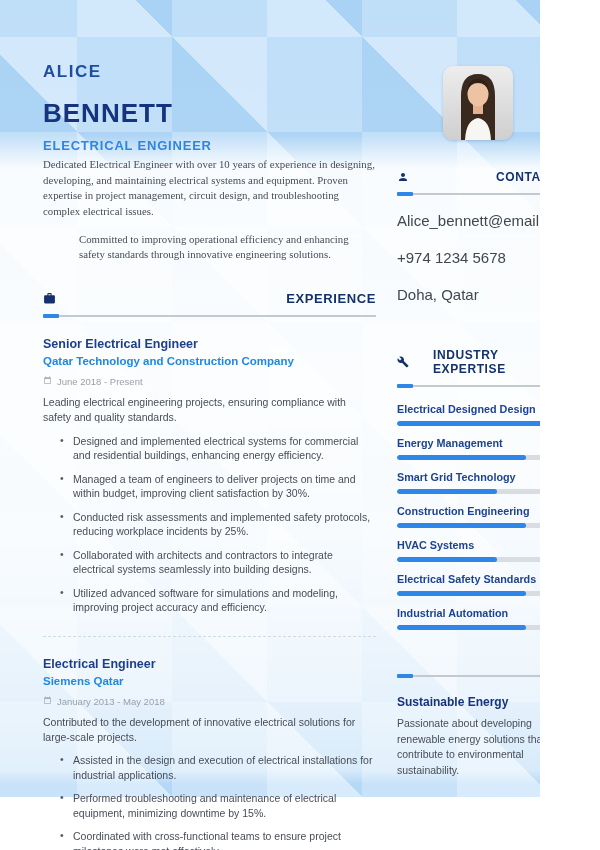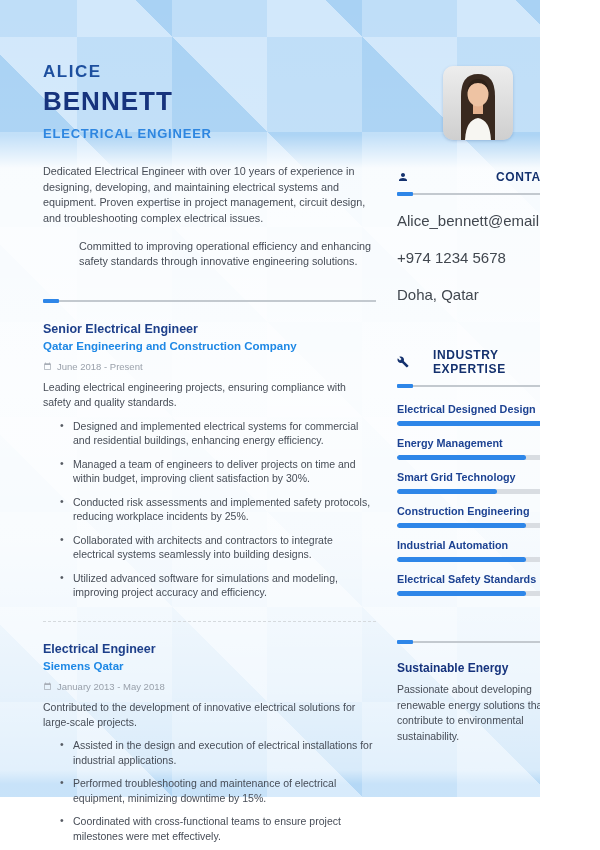--- a/index.html
+++ b/index.html
@@ -27,44 +27,44 @@
         rgba(255,255,255,0.14) 797px),
       linear-gradient(45deg,#a9d2f4 25%,transparent 25%,transparent 75%,#a9d2f4 75%),
       linear-gradient(45deg,#d2e8fb 25%,transparent 25%,transparent 75%,#d2e8fb 75%);
     background-size:100% 100%,190px 190px,190px 190px;
     background-position:0 0,-18px -58px,77px 37px;
   }
 
   
   .name-block{position:absolute;left:43px;top:62px;}
   .first-name{font-size:17px;font-weight:600;letter-spacing:1.5px;color:#1d4f9e;}
-  .last-name{font-size:26px;font-weight:800;letter-spacing:1px;color:#16337d;margin-top:4px;}
+  .last-name{font-size:26px;font-weight:800;letter-spacing:1px;color:#16337d;margin-top:16px;}
   .role{font-size:13px;font-weight:700;letter-spacing:0.8px;color:#2e86e0;margin-top:9px;}
 
   .photo{position:absolute;left:443px;top:66px;width:70px;height:74px;border-radius:10px;overflow:hidden;box-shadow:0 1px 3px rgba(40,80,140,0.25);}
   .photo svg{display:block;width:70px;height:74px;}
 
-  .summary{position:absolute;left:43px;top:164px;width:334px;font-size:10.8px;line-height:1.45;color:var(--text);}
+  .summary{position:absolute;left:43px;top:157px;width:334px;font-size:10.8px;line-height:1.45;color:var(--text);font-family:Liberation Serif, serif;}
   .summary p + p{margin-top:12px;margin-left:36px;}
 
   
   .sec-head{display:flex;align-items:center;gap:24px;justify-content:space-between;}
   .sec-head svg{width:13px;height:13px;fill:var(--navy);flex:0 0 auto;}
   .sec-head h2{font-size:13px;font-weight:800;letter-spacing:0.6px;color:var(--navy);}
   .divider{position:relative;height:4px;margin-top:8px;}
   .divider::after{content:"";position:absolute;left:0;right:0;top:1px;height:2px;background:#c3c9cf;}
   .divider::before{content:"";position:absolute;left:0;top:0;width:16px;height:4px;background:var(--accent);z-index:1;border-radius:1px;}
 
   
   .experience{position:absolute;left:43px;top:291px;width:333px;}
   .jobs{margin-top:19px;}
   .job + .job{margin-top:21px;border-top:1px dashed #d6dade;padding-top:20px;}
   .job-title{font-size:12.5px;font-weight:800;color:#1d3f8a;}
   .job-company{font-size:11.5px;font-weight:700;color:var(--blue);margin-top:4px;}
-  .job-date{display:flex;align-items:center;gap:5px;margin-top:9px;font-size:9.5px;color:var(--muted);}
+  .job-date{display:flex;gap:5px;margin-top:9px;font-size:9.5px;color:var(--muted);}
   .job-date svg{width:9px;height:9px;fill:#a8aeb7;flex:0 0 auto;}
   .job-summary{margin-top:8px;font-size:10.5px;line-height:1.42;color:var(--text);}
   .bullets{list-style:none;margin:4px 0 0 17px;}
   .bullets li{position:relative;margin-top:9px;padding-left:13px;font-size:10.5px;line-height:1.38;color:var(--text);}
   .bullets li::before{content:"•";position:absolute;left:0;top:-1px;color:#565b63;}
 
   
   .right-col{position:absolute;left:397px;top:170px;width:161px;}
   .right-col .sec-head h2{font-size:12px;}
   .right-col .sec-head svg{width:12px;height:12px;}
@@ -113,27 +113,33 @@
       <path d="M24 26 Q25 13 35 13 Q45 13 46 26 Q43 17 35 17 Q27 17 24 26 Z" fill="#2e2118"></path>
     </svg>
   </div>
 
   <section class="summary">
     <p>Dedicated Electrical Engineer with over 10 years of experience in designing, developing, and maintaining electrical systems and equipment. Proven expertise in project management, circuit design, and troubleshooting complex electrical issues.</p>
     <p>Committed to improving operational efficiency and enhancing safety standards through innovative engineering solutions.</p>
   </section>
 
   <section class="experience">
+    <div class="sec-head">
+      <svg viewBox="0 0 24 24" aria-hidden="true">
+          <path d="M20 6h-4V4c0-1.11-.89-2-2-2h-4c-1.11 0-2 .89-2 2v2H4c-1.11 0-2 .89-2 2v11c0 1.11.89 2 2 2h16c1.11 0 2-.89 2-2V8c0-1.11-.89-2-2-2zm-6 0h-4V4h4v2z"></path>
+        </svg>
+      <h2>EXPERIENCE</h2>
+    </div>
     <div class="divider"></div>
 
     <div class="jobs">
 
         <article class="job">
           <div class="job-title">Senior Electrical Engineer</div>
-          <div class="job-company">Qatar Engineering and Construction Company</div>
+          <div class="job-company">Qatar Technology and Construction Company</div>
           <div class="job-date">
             <svg viewBox="0 0 24 24" aria-hidden="true">
               <path d="M19 3h-1V1h-2v2H8V1H6v2H5c-1.11 0-2 .9-2 2v14c0 1.1.89 2 2 2h14c1.1 0 2-.9 2-2V5c0-1.1-.9-2-2-2zm0 16H5V8h14v11z"></path>
             </svg>
             <span>June 2018 - Present</span>
           </div>
           <p class="job-summary">Leading electrical engineering projects, ensuring compliance with safety and quality standards.</p>
           <ul class="bullets">
 
               <li><span>Designed and implemented electrical systems for commercial and residential buildings, enhancing energy efficiency.</span></li>
@@ -222,30 +228,36 @@
             </div>
           </div>
 
           <div class="skill">
             <div class="skill-name">Construction Engineering</div>
             <div class="skill-bar">
               <div class="skill-fill" style="width: 80%;"></div>
             </div>
           </div>
 
+          <div class="skill">
+            <div class="skill-name">HVAC Systems</div>
+            <div class="skill-bar">
+              <div class="skill-fill" style="width: 62%;"></div>
+            </div>
+          </div>
+
+          <div class="skill">
+            <div class="skill-name">Electrical Safety Standards</div>
+            <div class="skill-bar">
+              <div class="skill-fill" style="width: 80%;"></div>
+            </div>
+          </div>
 
           <div class="skill">
             <div class="skill-name">Industrial Automation</div>
-            <div class="skill-bar">
-              <div class="skill-fill" style="width: 80%;"></div>
-            </div>
-          </div>
-
-          <div class="skill">
-            <div class="skill-name">Electrical Safety Standards</div>
             <div class="skill-bar">
               <div class="skill-fill" style="width: 80%;"></div>
             </div>
           </div>
         </div>
     </section>
 
     <section class="passions">
       <div class="divider"></div>
       <div class="passion-list">

